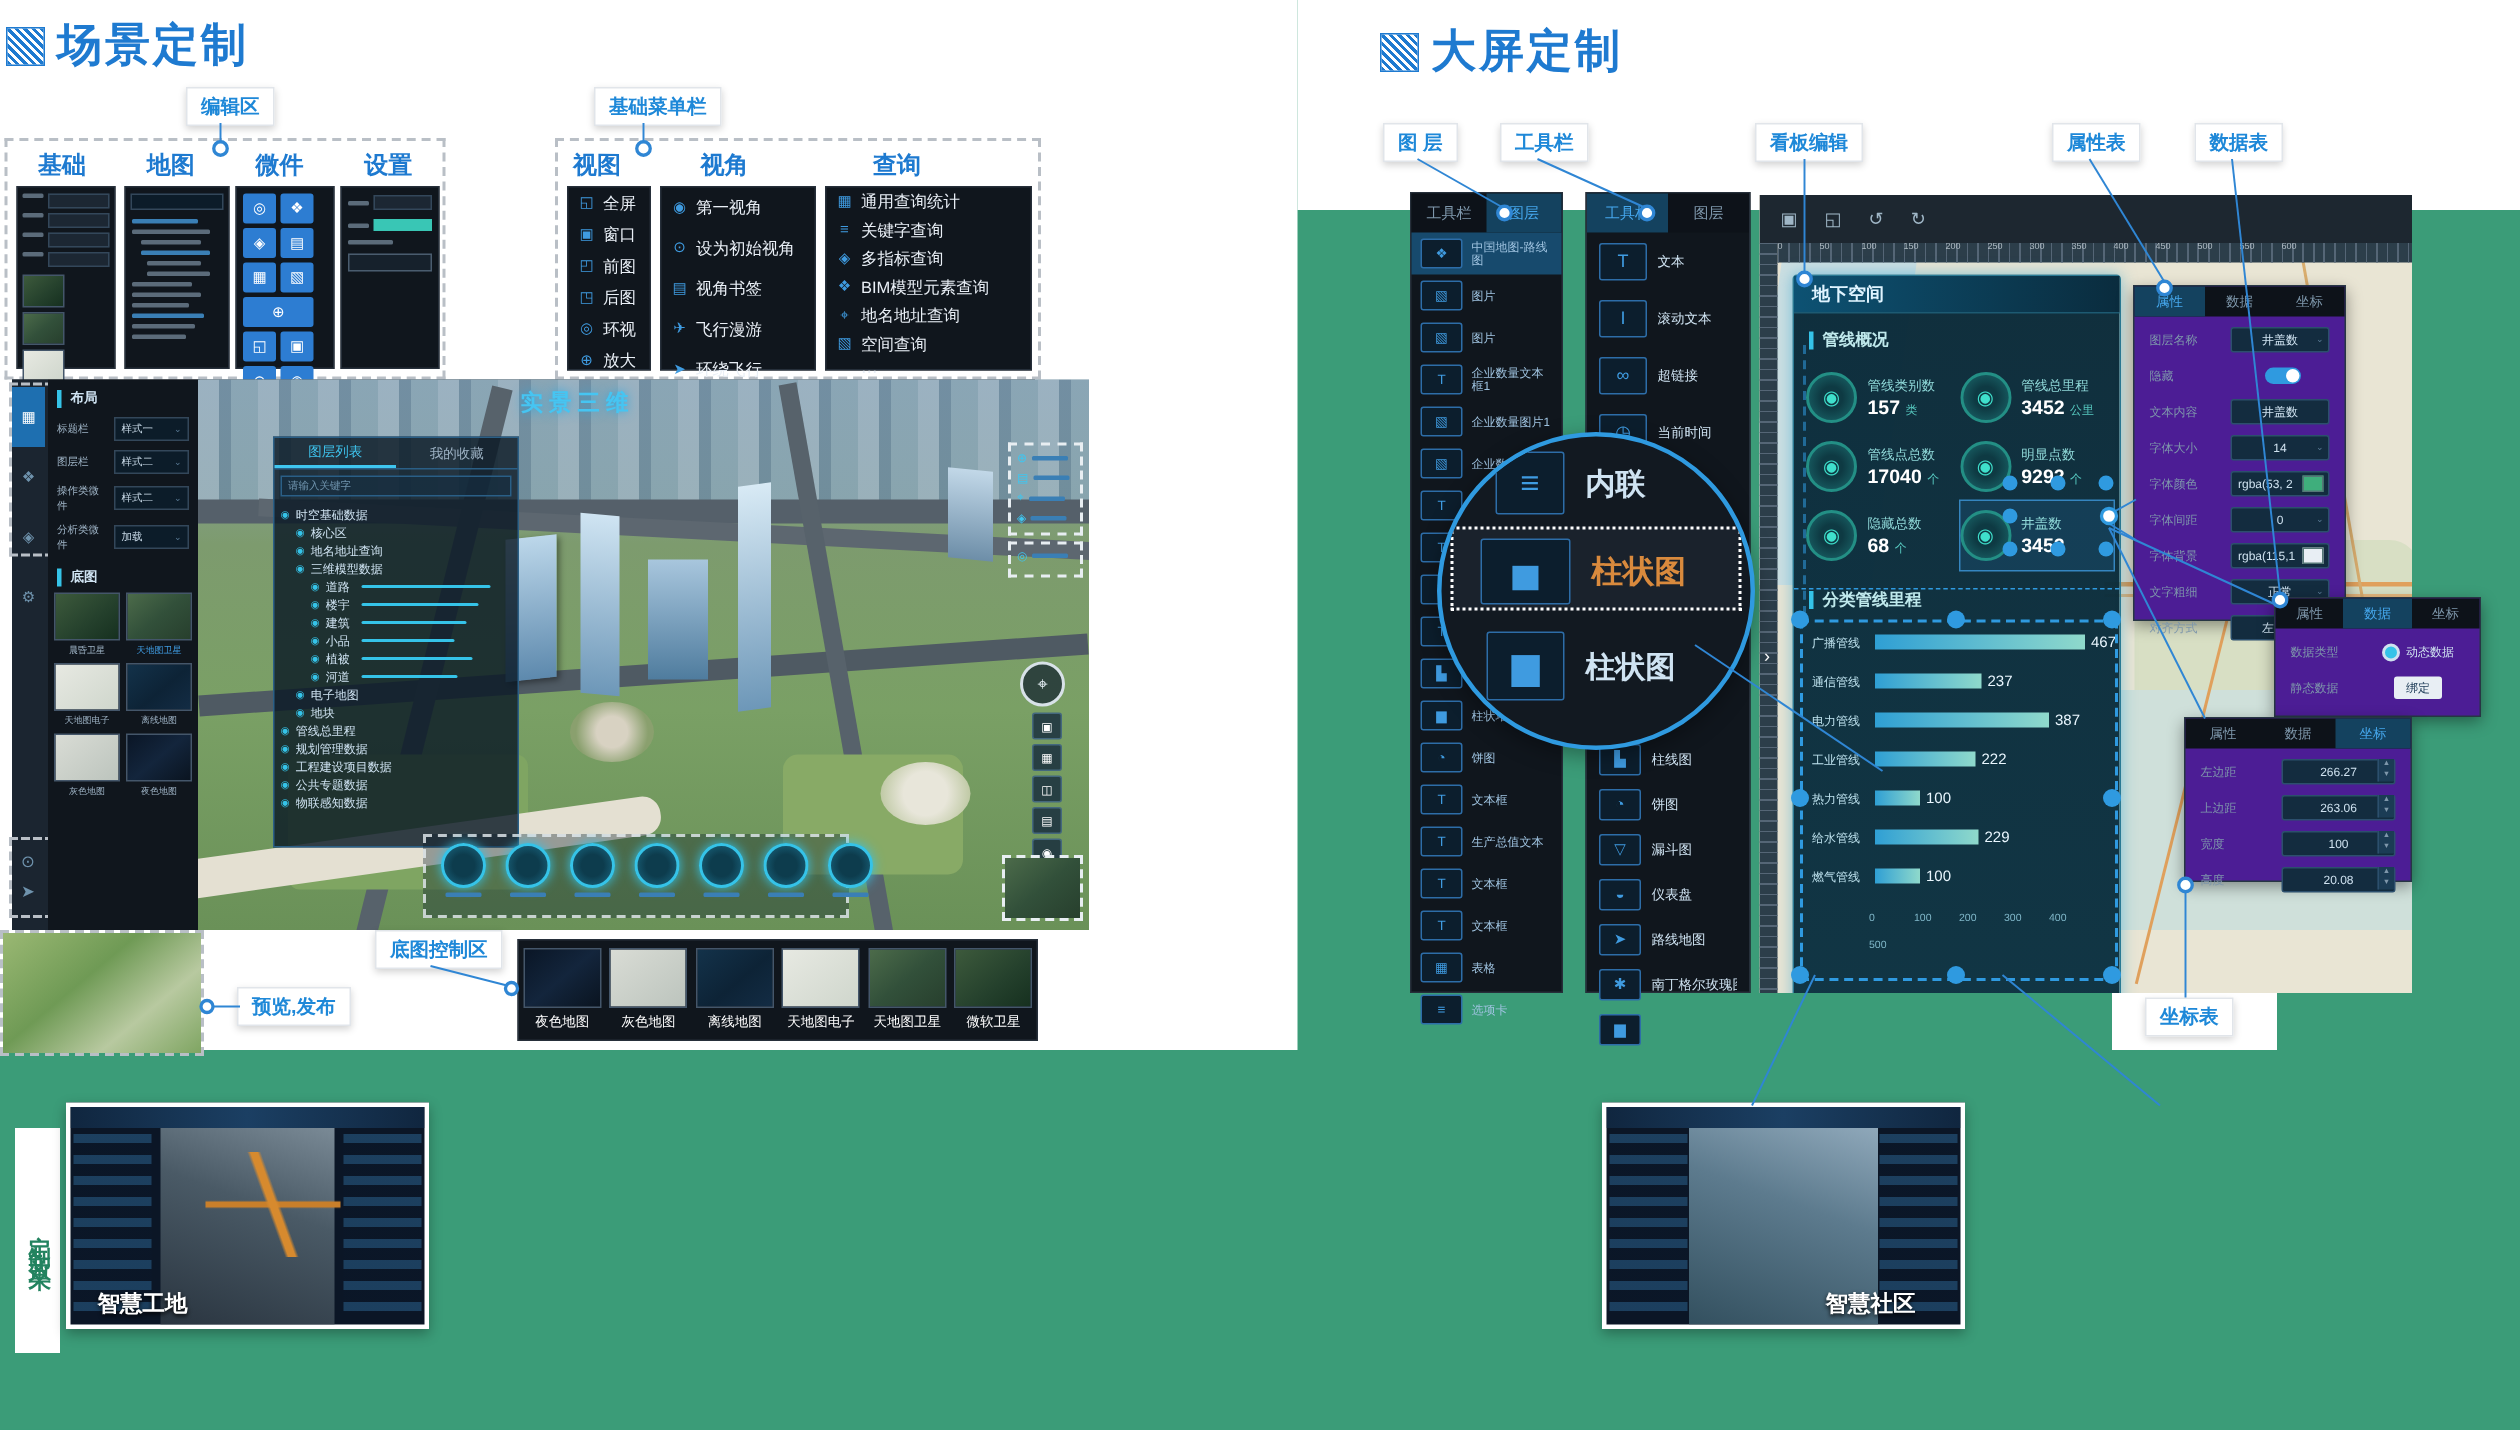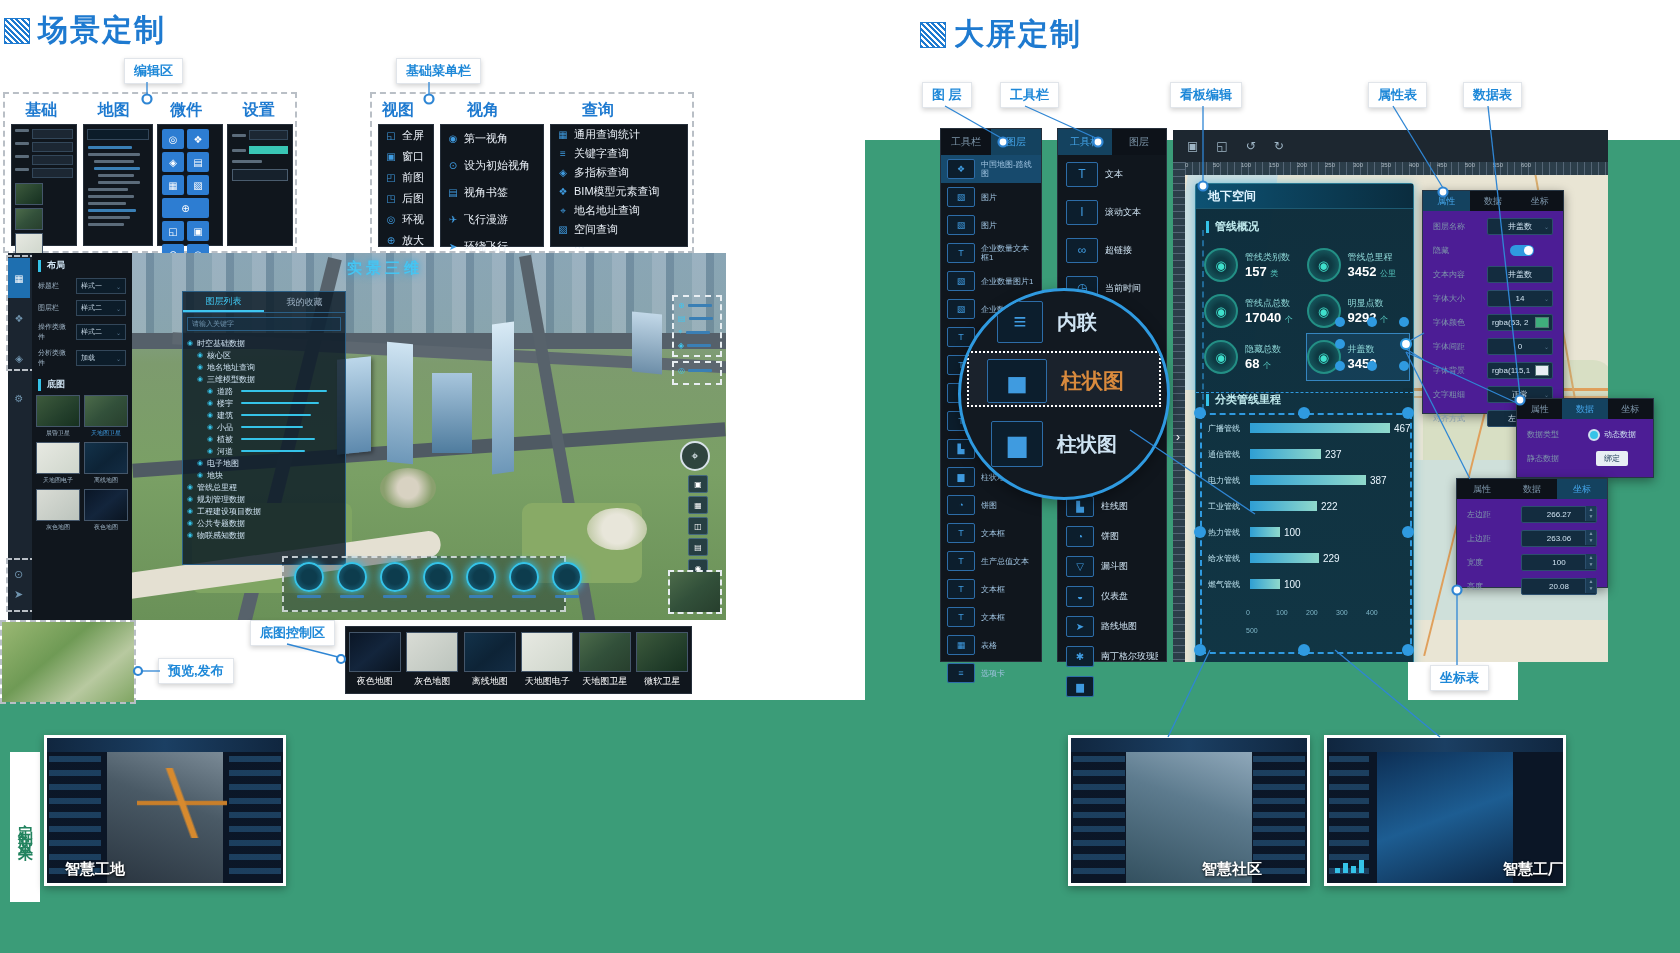--- a/index.html
+++ b/index.html
@@ -1165,33 +1165,21 @@
       <div class="th-col" style="right:2px;"></div>
     <div class="art"></div>
       <div class="crane"></div>
     <span class="ttl" style="text-align:left;padding-left:18px;">智慧工地</span>
   </div>
   <div class="thumb g4" style="left:1068px;">
     <div class="th-head"></div>
       <div class="th-col" style="left:2px;"></div>
       <div class="th-col" style="right:2px;"></div>
     <div class="art"></div>
-    <span class="ttl" style="text-align:right;padding-right:45px;width:auto;right:0;">智慧社区</span>
-  </div>
-  <div class="thumb g5" style="left:1324px;">
-    <div class="th-head"></div>
-      <div class="th-col" style="left:2px;width:40px;"></div>
-    <div class="art"></div>
-    <div class="minibars" style="left:8px;right:auto;">
-        <i style="height:5px;"></i>
-        <i style="height:10px;"></i>
-        <i style="height:7px;"></i>
-        <i style="height:13px;"></i>
-      </div>
-    <span class="ttl" style="text-align:right;padding-right:24px;">智慧工厂</span>
+    <span class="ttl" style="text-align:right;padding-right:30px;width:auto;right:0;">智慧社区</span>
   </div>
 </div>
 
 <svg class="abs" style="left:0;top:0;width:1680px;height:953px;pointer-events:none;">
   <g stroke="#2f86d4" stroke-width="1.3" fill="none">
     <line x1="147" y1="82" x2="147" y2="94"></line>
     <line x1="429" y1="82" x2="429" y2="94"></line>
     <line x1="945" y1="106" x2="1003" y2="139"></line>
     <line x1="1025" y1="106" x2="1098" y2="139"></line>
     <line x1="1203" y1="106" x2="1203" y2="183"></line>

